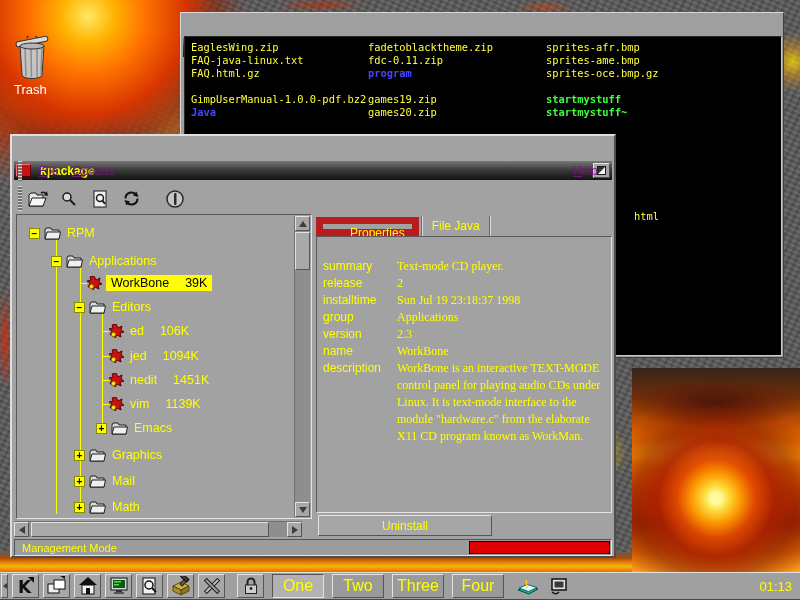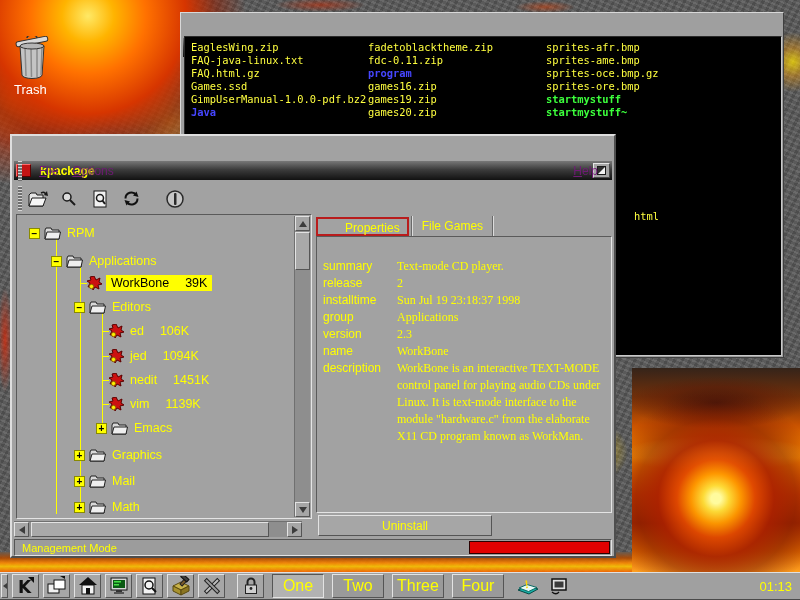--- a/index.html
+++ b/index.html
@@ -108,21 +108,21 @@
     border:1px solid; border-color:#e3e3e3 #555 #555 #e3e3e3; }
   .tri-up    { width:0;height:0;border-left:4px solid transparent;border-right:4px solid transparent;border-bottom:6px solid #3c3c3c; }
   .tri-down  { width:0;height:0;border-left:4px solid transparent;border-right:4px solid transparent;border-top:6px solid #3c3c3c; }
   .tri-left  { width:0;height:0;border-top:4px solid transparent;border-bottom:4px solid transparent;border-right:6px solid #3c3c3c; }
   .tri-right { width:0;height:0;border-top:4px solid transparent;border-bottom:4px solid transparent;border-left:6px solid #3c3c3c; }
 
   
   .rightpanel { left:304px; top:78px; width:296px; height:323px; }
   .tabrow { position:absolute; left:0; top:0; width:296px; height:22px; display:flex; align-items:flex-end; }
   .tab { height:19px; padding:2px 7px 0 7px; color:#ffff00; font-size:12px; }
-  .tab.active { border:2px solid #b91c1c;padding-left:27px; }
+  .tab.active { border:7px solid #b91c1c;padding-left:27px; }
   .tabsep { width:2px; height:20px; margin:0 2px; background:linear-gradient(90deg,#6a6a6a 50%,#dcdcdc 50%); }
   .propcontent { position:absolute; left:0; top:22px; width:296px; height:277px; background:#a2a2a2;
     border:1px solid; border-color:#5a5a5a #e4e4e4 #e4e4e4 #5a5a5a; padding:21px 0 0 6px; overflow:hidden; }
   .frow { display:flex; color:#ffff00; font-size:12px; line-height:17px; }
   .flabel { width:74px; flex:0 0 auto; }
   .fvalue { width:204px;font-family:Liberation Serif, serif; }
   .uninstall { position:absolute; left:2px; top:301px; width:174px; height:21px; background:#a6a6a6;
     border:1px solid; border-color:#e3e3e3 #555 #555 #e3e3e3; color:#ffff00; font-size:12px;
     display:flex; align-items:center; justify-content:center; }
 
@@ -183,25 +183,20 @@
       <div class="trow" style="top:17px">
         <span class="col1 yf">FAQ-java-linux.txt</span>
           <span class="col2 yf">fdc-0.11.zip</span>
           <span class="col3 yf">sprites-ame.bmp</span>
       </div>
       <div class="trow" style="top:30px">
         <span class="col1 yf">FAQ.html.gz</span>
           <span class="col2 db">program</span>
           <span class="col3 yf">sprites-oce.bmp.gz</span>
       </div>
-      <div class="trow" style="top:43px">
-        <span class="col1 yf">Games.ssd</span>
-          <span class="col2 yf">games16.zip</span>
-          <span class="col3 yf">sprites-ore.bmp</span>
-      </div>
       <div class="trow" style="top:56px">
         <span class="col1 yf">GimpUserManual-1.0.0-pdf.bz2</span>
           <span class="col2 yf">games19.zip</span>
           <span class="col3 xg">startmystuff</span>
       </div>
       <div class="trow" style="top:69px">
         <span class="col1 db">Java</span>
           <span class="col2 yf">games20.zip</span>
           <span class="col3 xg">startmystuff~</span>
       </div>
@@ -415,21 +410,21 @@
       <div class="hthumb"></div>
       <div class="sbtn" style="top:0;left:auto;right:0">
           <span class="tri-right"></span>
         </div>
     </div>
 
     <div class="rightpanel">
       <div class="tabrow">
         <div class="tab active">Properties</div>
         <div class="tabsep"></div>
-        <div class="tab">File Games</div>
+        <div class="tab">File Java</div>
         <div class="tabsep"></div>
       </div>
       <div class="propcontent">
         <div class="frow">
             <span class="flabel">summary</span>
             <span class="fvalue">Text-mode CD player.</span>
           </div>
         <div class="frow">
             <span class="flabel">release</span>
             <span class="fvalue">2</span>

